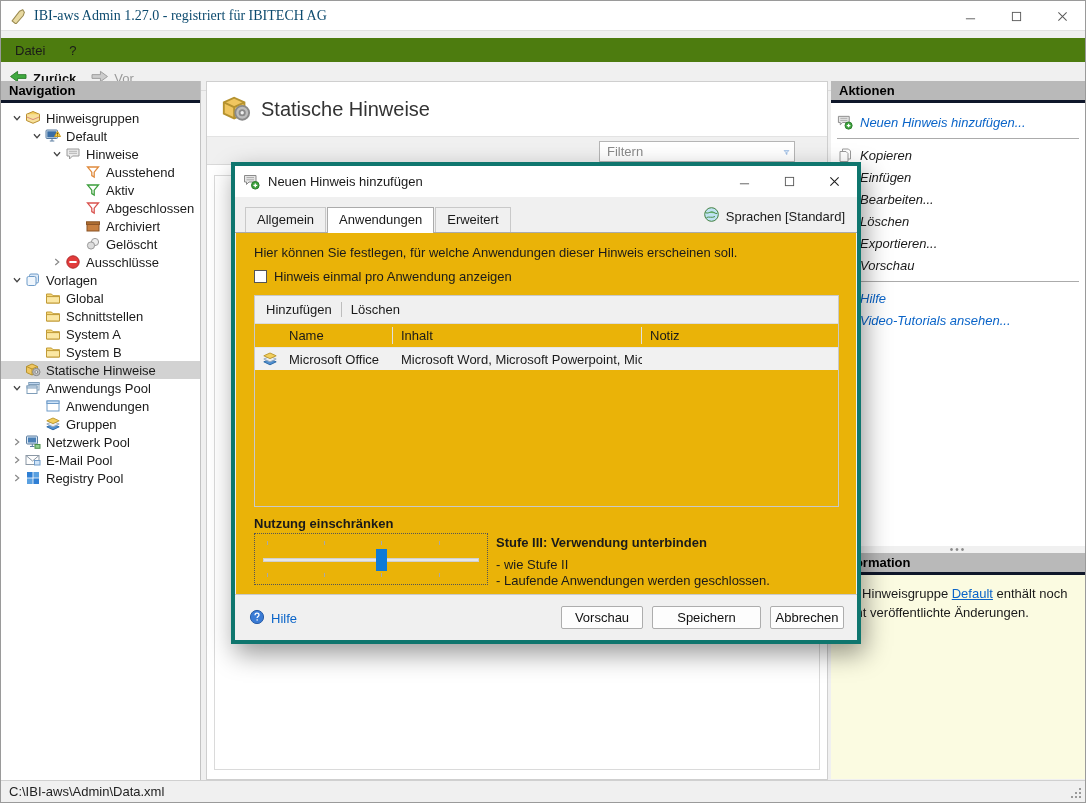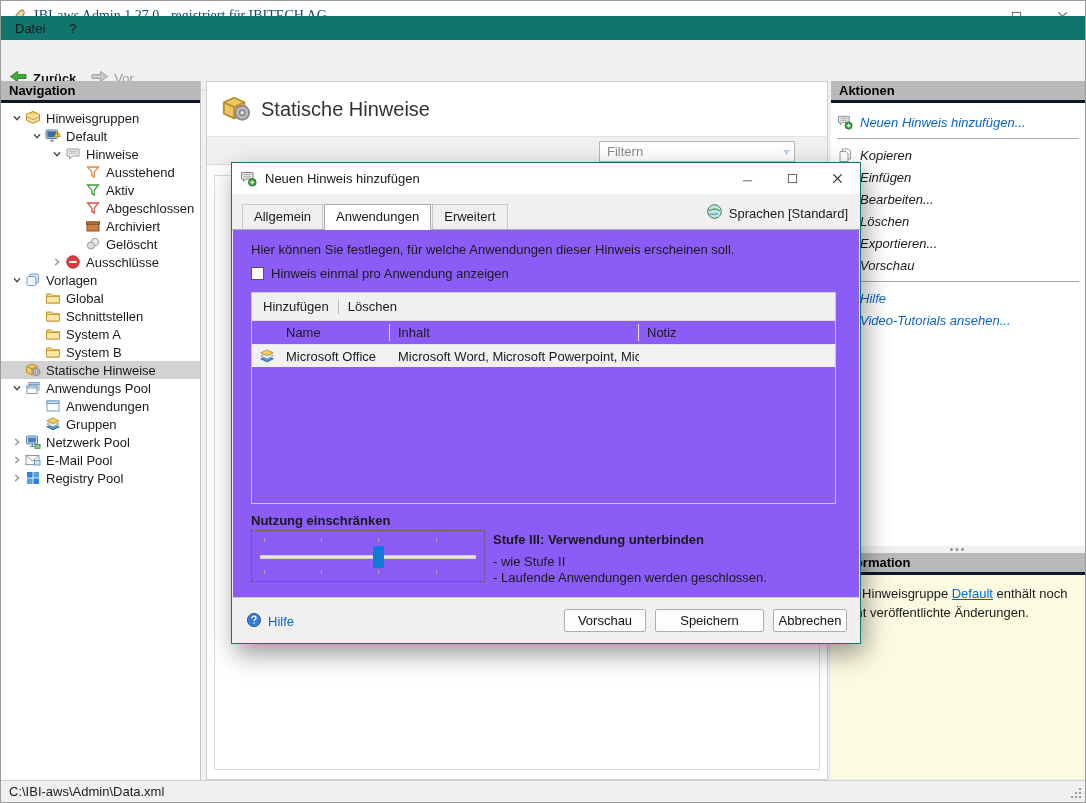--- a/index.html
+++ b/index.html
@@ -8,21 +8,21 @@
 
   
   .titlebar { position:absolute; left:0; top:0; width:100%; height:30px; background:#ffffff; border-bottom:1px solid #e2e2e2; display:flex; align-items:center; }
   .titlebar .app-ico { width:17px; height:17px; margin:0 7px 0 9px; }
   .titlebar .ttl { color:#0c4a6e; font-size:14px;font-family:Liberation Serif, serif; }
   .wincontrols { position:absolute; right:0; top:0; height:30px; display:flex; }
   .wcbtn { width:46px; height:30px; display:flex; align-items:center; justify-content:center; color:#5a5a5a; }
   .wcbtn svg { width:11px; height:11px; }
 
   
-  .menubar { position:absolute; left:0; top:15px; width:100%; height:24px; background:#0f766e; display:flex; align-items:center; }
+  .menubar { position:absolute; left:0; top:37px; width:100%; height:24px; background:#4d7c0f; display:flex; align-items:center; }
   .menuitem { padding:3px 10px; margin-left:4px; }
   .appbar { position:absolute; left:0; top:65px; width:100%; height:25px; background:#f0f0f0; border-bottom:1px solid #dcdcdc; display:flex; align-items:center; }
   .navbtn { display:flex; align-items:center; gap:5px; margin-left:8px; }
   .navbtn svg { width:19px; height:15px; }
   .lbl-back { font-weight:bold; color:#111; }
   .lbl-fwd { color:#9a9a9a; }
 
   
   .pane-hdr { height:22px; background:#b9b9b9; border-bottom:3px solid #0f172a; display:flex; align-items:center; padding-left:8px; font-weight:bold; color:#000; }
 
@@ -65,32 +65,32 @@
   .splitter { position:absolute; left:0; top:-0px; width:100%; height:7px; background:#f0f0f0; display:flex; align-items:center; justify-content:center; color:#8a8a8a; font-size:10px; letter-spacing:2px; line-height:4px; }
   .info-hdr { position:absolute; left:0; top:7px; width:100%; }
   .info-body { position:absolute; left:0; top:29px; bottom:0; width:100%; padding:9px 8px; line-height:19px; }
   .dlink { color:#0a64c8; text-decoration:underline; }
 
   
   .statusbar { position:absolute; left:0; bottom:0; width:100%; height:22px; background:#f0f0f0; border-top:1px solid #d0d0d0; display:flex; align-items:center; padding-left:8px; color:#222; }
   .grip { position:absolute; right:2px; bottom:2px; width:14px; height:14px; }
 
   
-  .dialog { position:absolute; left:230px; top:161px; width:630px; height:482px; background:#f0f0f0; border:1px solid #0f766e; box-shadow:4px 10px 24px rgba(0,0,0,.4); z-index:10; }
+  .dialog { position:absolute; left:230px; top:161px; width:630px; height:482px; background:#f0f0f0; border:4px solid #0f766e; box-shadow:4px 10px 24px rgba(0,0,0,.4); z-index:10; }
   .dlg-title { height:31px; background:#fff; display:flex; align-items:center; }
   .dlg-title .dico { width:17px; height:17px; margin:0 8px 0 8px; }
   .dlg-title .dico svg { width:17px; height:17px; }
   .dlg-ctrls { position:absolute; right:0; top:0; height:31px; display:flex; }
   .dlg-ctrls .wcbtn { width:45px; height:31px; }
   .dlg-tabs { position:absolute; left:0; top:36px; width:100%; height:31px; display:flex; align-items:flex-end; padding-left:10px; border-bottom:1px solid #ababab; }
   .tab { padding:4px 11px 5px 11px; margin-right:1px; border:1px solid #c9c9c9; border-bottom:none; background:#f0f0f0; position:relative; }
   .tab.active { background:#fff; border-color:#ababab; margin-bottom:-1px; padding-bottom:6px; z-index:2; font-size:13px; }
   .lang-pick { position:absolute; right:12px; top:40px; display:flex; align-items:center; gap:6px; }
   .lang-pick svg { width:17px; height:17px; }
-  .dlg-content { position:absolute; left:1px; right:1px; top:67px; bottom:46px; background:#8b5cf6; }
+  .dlg-content { position:absolute; left:1px; right:1px; top:67px; bottom:46px; background:#eab308; }
   .dlg-desc { position:absolute; left:18px; top:12px; }
   .chkrow { position:absolute; left:18px; top:36px; display:flex; align-items:center; gap:7px; }
   .chk { width:13px; height:13px; background:#fff; border:1px solid #555; }
   .groupbox { position:absolute; left:18px; top:62px; width:585px; height:212px; border:1px solid #c9c9c9; }
   .gb-toolbar { height:28px; background:#f0f0f0; border-bottom:1px solid #dcdcdc; display:flex; align-items:center; padding-left:11px; gap:9px; }
   .gb-sep { width:1px; height:15px; background:#bdbdbd; }
   .gtable { width:100%; }
   .gtr { display:grid; grid-template-columns:26px 112px 249px 1fr; align-items:center; }
   .gtr.hdr { height:24px; border-bottom:1px solid #e6e6e6; }
   .gtr.hdr .gcell { border-right:1px solid #e0e0e0; height:17px; line-height:17px; }

